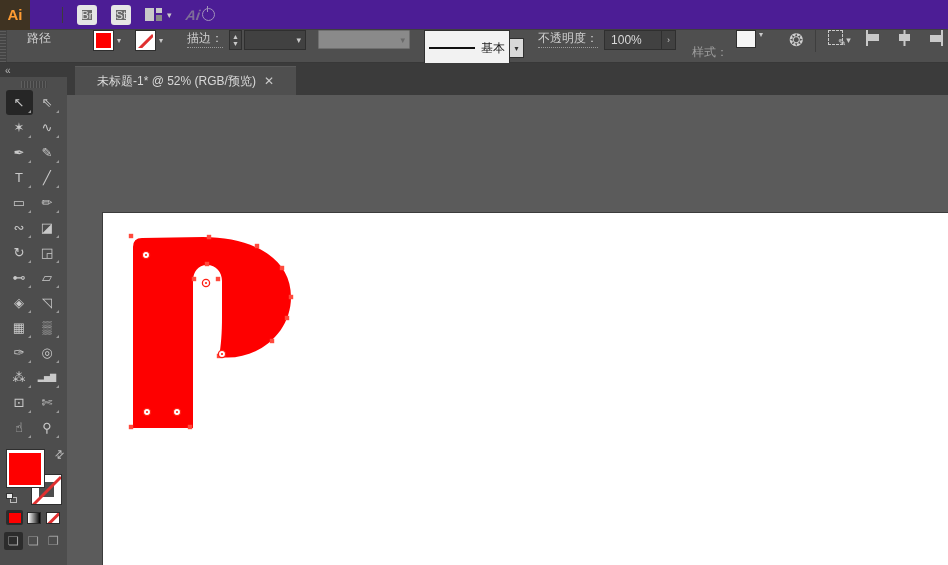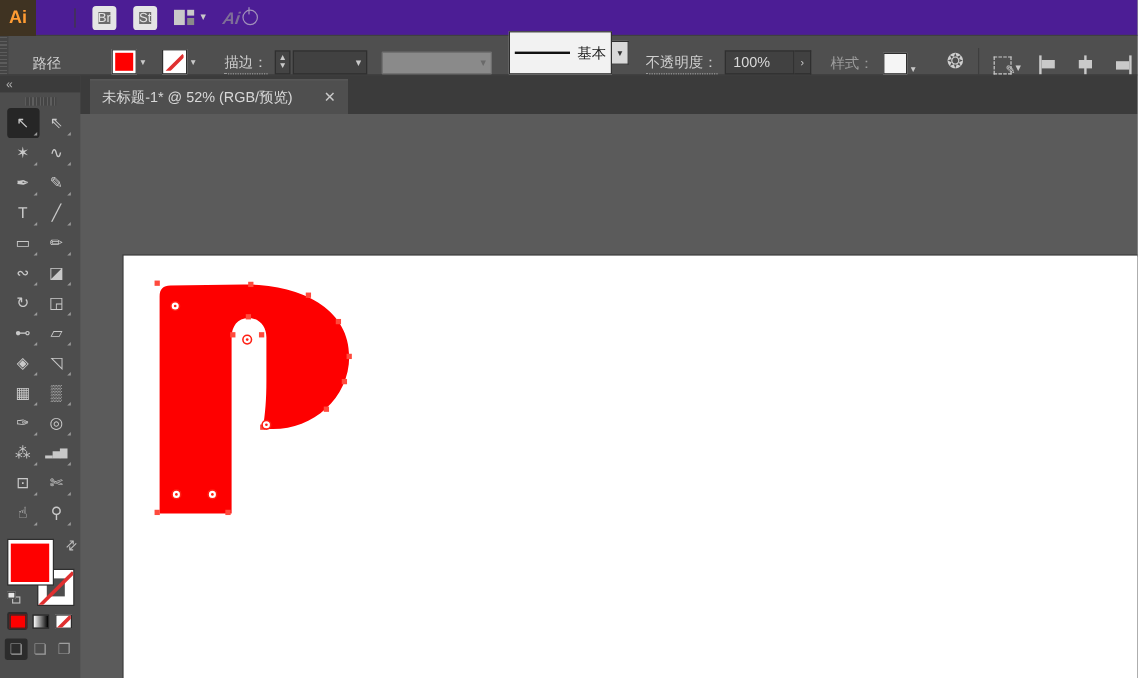--- a/index.html
+++ b/index.html
@@ -37,21 +37,21 @@
     width:13px; height:13px; border:1.5px solid #cfcfcf; border-radius:50%;
     position:relative;
   }
   .power-glyph::after {
     content:""; position:absolute; left:4.2px; top:-3px; width:1.5px; height:6px; background:#cfcfcf;
   }
   
   .controlbar {
     position:absolute; left:0; top:30px; width:948px; height:33px;
     background:#4f4f4f; border-bottom:1px solid #383838;
-    display:flex; align-items:flex-end;
+    display:flex; align-items:flex-start;
   }
   .grip {
     width:7px; height:100%; margin-right:10px;
     background:repeating-linear-gradient(0deg,#5c5c5c 0 1px,#454545 1px 3px);
     border-right:1px solid #444;
   }
   .cb-label { color:#cfcfcf; font-size:12px; white-space:nowrap; }
   .cb-label.dotted { border-bottom:1px dotted #9a9a9a; }
   .cb-group { display:flex; align-items:center; }
   .swatch-box {
@@ -177,21 +177,21 @@
     color:#9f9f9f; font-size:12px; cursor:pointer; border-radius:2px;
   }
   .draw-mode.pressed { background:#2c2c2c; }
   
   .tabbar {
     position:absolute; left:67px; top:63px; width:881px; height:32px;
     background:#3b3b3b;
   }
   .doc-tab {
     position:absolute; left:8px; top:3px; height:29px; background:#4f4f4f;
-    display:flex; align-items:center; padding:0 10px; gap:26px;
+    display:flex; align-items:center; padding:0 22px; gap:8px;
     border-top:1px solid #5a5a5a; cursor:pointer;
   }
   .doc-tab .title { font-size:12px; color:#d8d8d8; white-space:nowrap; }
   .doc-tab .close { color:#c9c9c9; font-size:12px; font-weight:bold; cursor:pointer; }
   .canvas {
     position:absolute; left:67px; top:95px; width:881px; height:470px;
     background:#5b5b5b; overflow:hidden;
   }
   .artboard {
     position:absolute; left:36px; top:118px; width:846px; height:353px;
@@ -260,21 +260,21 @@
     </div>
     <div class="brush-chev">▾</div>
   </div>
 
   <span class="cb-label dotted" style="margin:0 6px 0 14px;">不透明度：</span>
   <div class="well opacity-well">
     <span>100%</span>
   </div>
   <div class="fwd-btn">›</div>
 
-  <span class="cb-label" style="margin:0 8px 0 16px; color:#9d9d9d;">样式：</span>
+  <span class="cb-label" style="margin:14px 8px 0 16px; color:#9d9d9d;">样式：</span>
   <div class="style-swatch"></div>
   <span class="mini-chev">▾</span>
 
   <span class="wheel-glyph" style="margin-left:20px;">❂</span>
 
   <div class="cb-sep"></div>
 
   <div class="docsetup">
     <span class="pagebox"></span>
     <span class="chev">▾</span>

